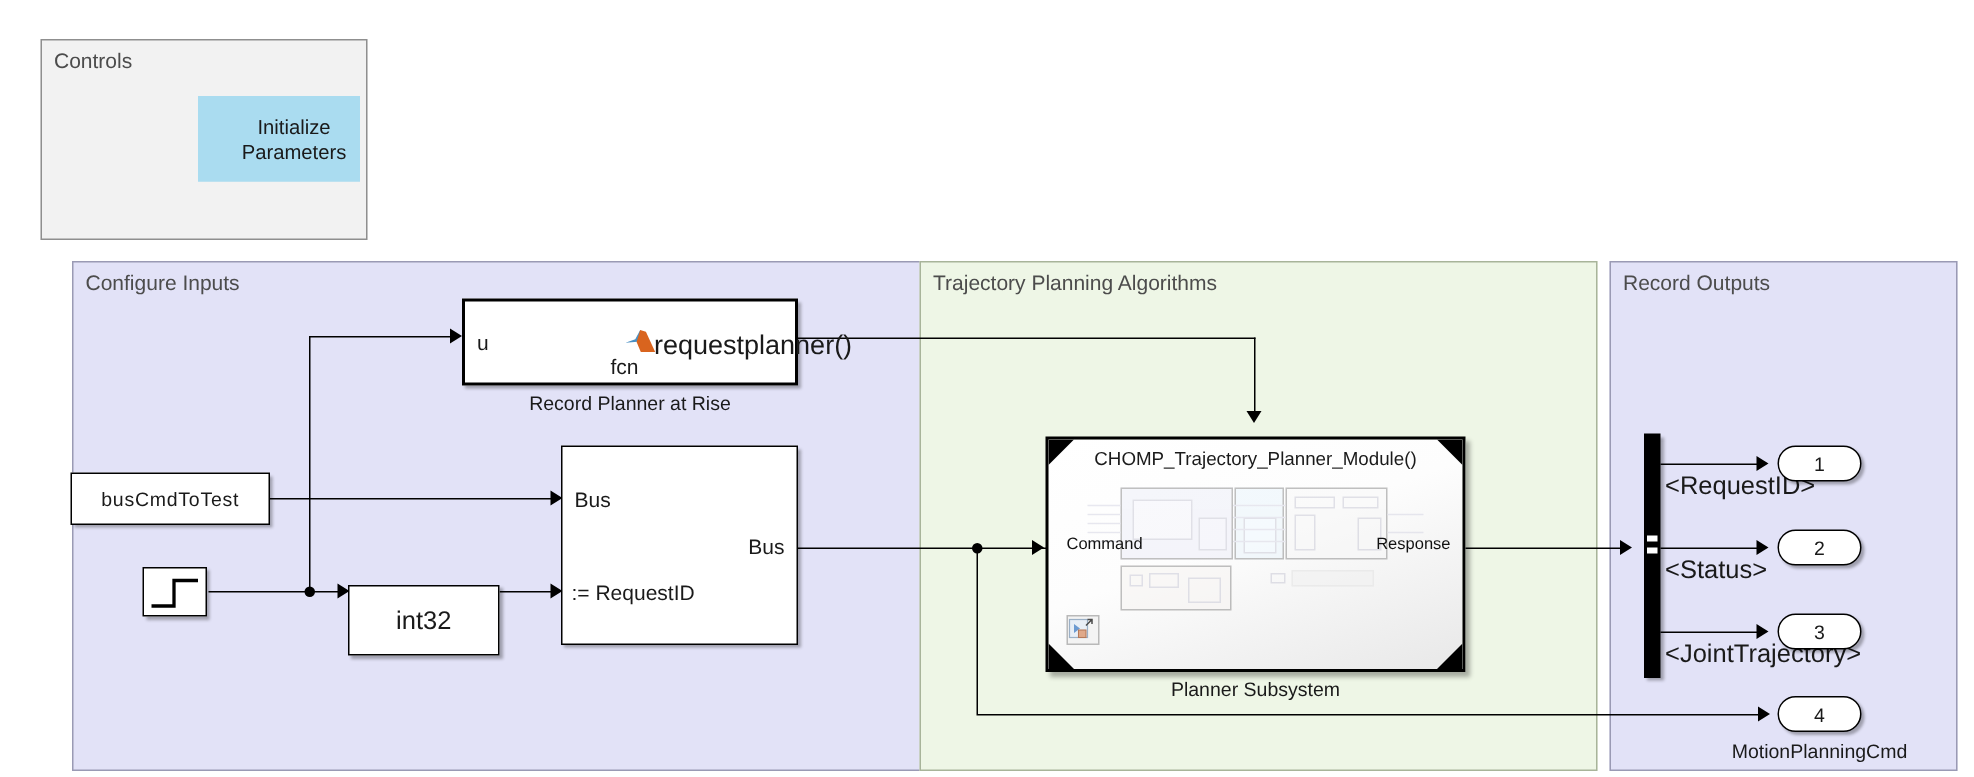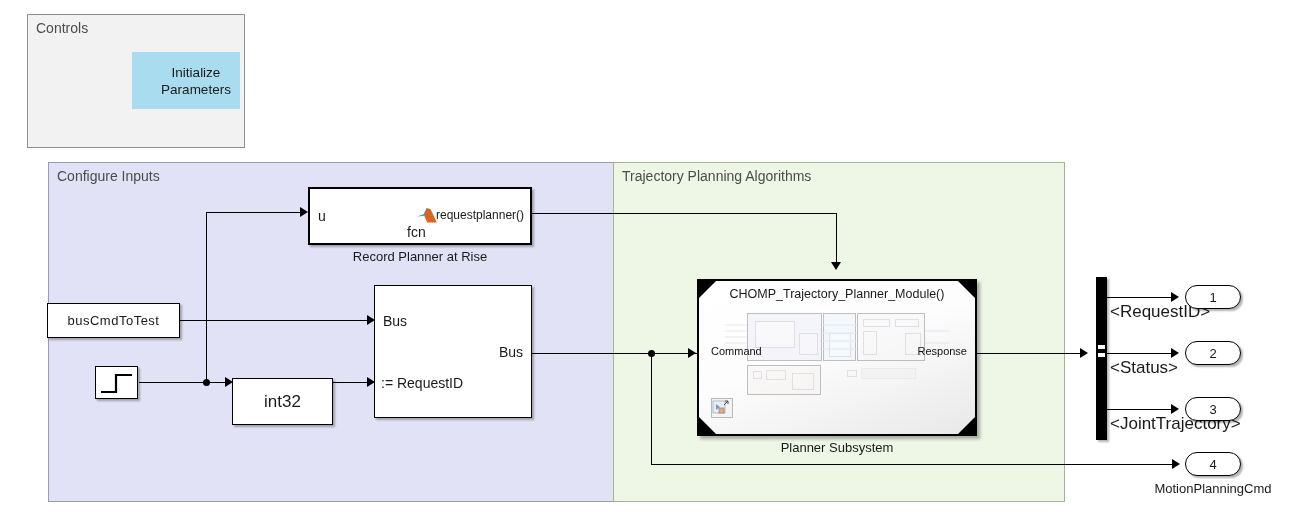--- a/index.html
+++ b/index.html
@@ -6,21 +6,21 @@
     margin: 0; padding: 0;
     background: #ffffff;
   }
   body {
     width: 1316px; height: 518px;
     font-family: "Liberation Sans", sans-serif;
     overflow: hidden;
     position: relative;
     color: #1a1a1a;
   }
-  #canvas { position: absolute; left:0; top:0; width:1316px; height:366px; }
+  #canvas { position: absolute; left:0; top:12px; width:1316px; height:366px; }
 
   
   .area {
     position: absolute;
     border: 1px solid #9a9aa8;
     box-sizing: border-box;
   }
   .area > .area-title {
     position: absolute;
     left: 8px; top: 5px;
@@ -181,20 +181,23 @@
   </div>
 
   <div class="area area-blue" style="left:27px; top:162px; width:578px; height:340px;margin-left:21px;">
     <div class="area-title">Configure Inputs</div>
   </div>
 
   <div class="area area-green" style="left:613px; top:162px; width:452px; height:340px;">
     <div class="area-title">Trajectory Planning Algorithms</div>
   </div>
 
+  <div class="area area-blue" style="left:1073px; top:162px; width:232px; height:340px;">
+    <div class="area-title">Record Outputs</div>
+  </div>
 
   <div class="wire-h" style="left:139px; top:382px; width:68px;"></div>
   <div class="junction" style="left:203px; top:379px;"></div>
 
   <div class="wire-v" style="left:206px; top:212px; height:170px;"></div>
   <div class="wire-h" style="left:206px; top:212px; width:96px;"></div>
   <div class="arrow-r" style="left:300px; top:207px;"></div>
 
   <div class="wire-h" style="left:206px; top:382px; width:21px;"></div>
   <div class="arrow-r" style="left:225px; top:377px;"></div>
@@ -221,21 +224,21 @@
   <div class="arrow-r" style="left:1080px; top:348px;"></div>
 
   <div class="blk thick" style="left:308px; top:187px; width:224px; height:58px;">
     <div class="blk-label" style="left:8px; top:19px; font-size:14px;">u</div>
     <span class="matlab-logo" style="position:absolute; left:106px; top:18px;">
       <svg width="22" height="17" viewBox="0 0 22 17">
         <path d="M1 9.5 L7.5 7.2 L10.8 1 L14.3 7.2 L11 8.6 Z" fill="#4a90c4"></path>
         <path d="M10.8 1 L14.6 2.2 L20.8 15.6 L11.2 15.6 L8.4 9.0 Z" fill="#d9641e"></path>
       </svg>
     </span>
-    <div class="blk-label" style="left:126px; top:19px; font-size:12px;">requestplanner()</div>
+    <div class="blk-label" style="left:126px; top:19px; font-size:18px;">requestplanner()</div>
     <div class="blk-label" style="left:97px; top:35px; font-size:14px;">fcn</div>
   </div>
   <div class="blk-caption" style="left:308px; top:249px; width:224px;">Record Planner at Rise</div>
 
   <div class="blk" style="left:47px; top:303px; width:133px; height:35px;">
     <div class="blk-label" style="left:0; right:0; top:9px; letter-spacing:0.5px;">busCmdToTest</div>
   </div>
 
   <div class="blk" style="left:95px; top:366px; width:43px; height:33px;">
     <span class="step-icon">

